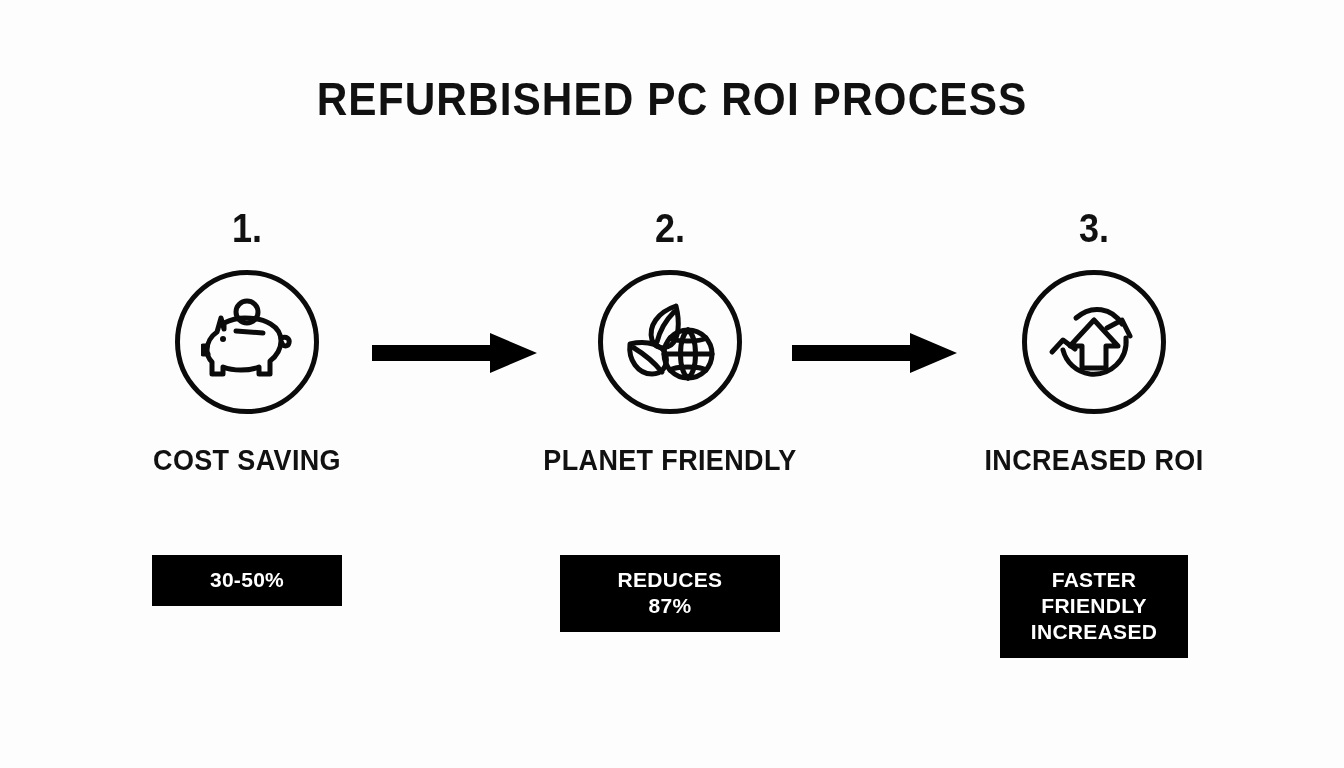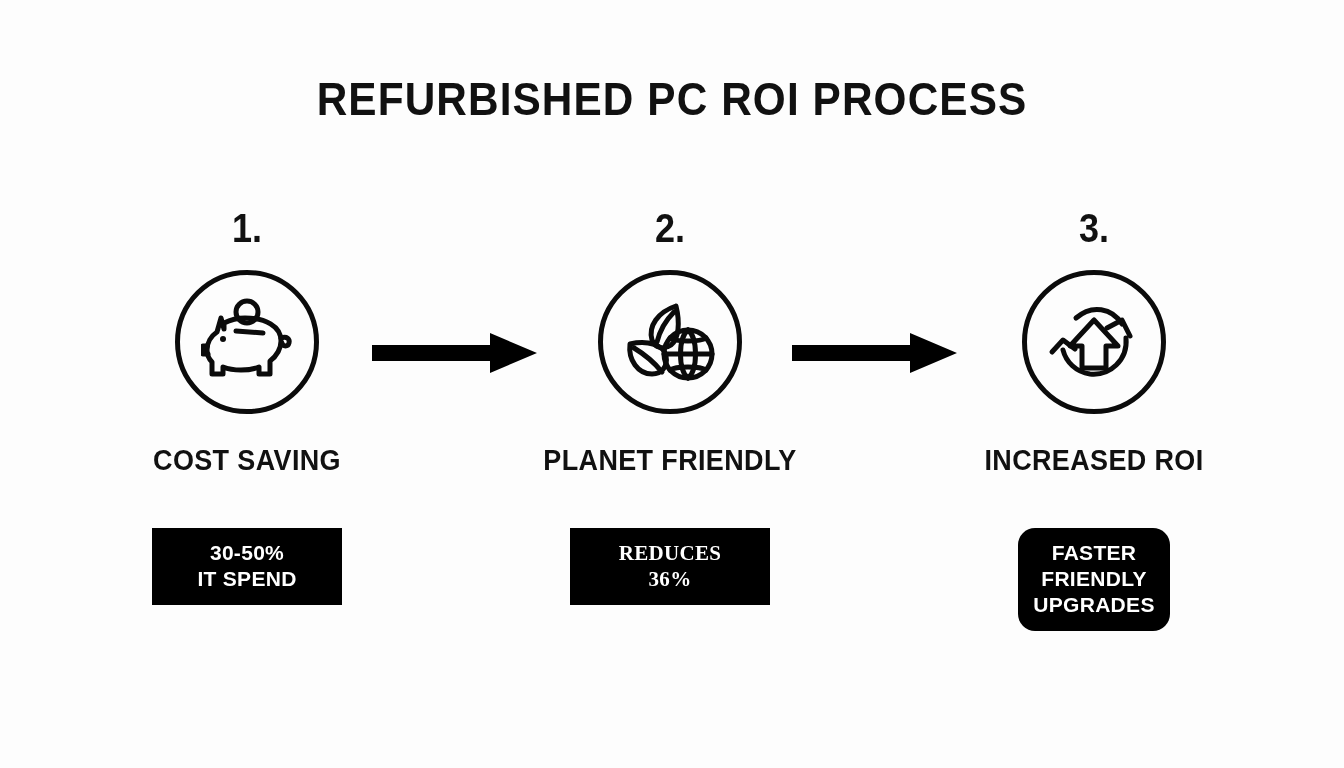--- a/index.html
+++ b/index.html
@@ -102,41 +102,41 @@
     font-weight: bold;
     letter-spacing: 0.4px;
     color: #111111;
     white-space: nowrap;
     transform: scaleX(0.93);
     transform-origin: center top;
   }
 
   .stat-box {
     position: absolute;
-    top: 322px;
+    top: 349px;
     left: 50%;
     transform: translateX(-50%);
     background: #000000;
     color: #ffffff;
     box-sizing: border-box;
     padding: 12px 14px 13px 14px;
     text-align: center;
     font-family: "Liberation Sans Narrow", "Liberation Sans", sans-serif;
     font-size: 21px;
     font-weight: bold;
     line-height: 26px;
     letter-spacing: 0.3px;
   }
   .stat-box .line {
     display: block;
     white-space: nowrap;
   }
   .box-w1 { width: 190px; }
-  .box-w2 { width: 200px; font-family: Liberation Serif, serif; }
-  .box-w3 { width: 152px; border-radius: 17px; }
+  .box-w2 { width: 220px; }
+  .box-w3 { width: 188px; }
 
   
   .arrow {
     position: absolute;
     top: 332px;
     width: 165px;
     height: 42px;
   }
   .arrow-1 { left: 372px; }
   .arrow-2 { left: 792px; }
@@ -179,21 +179,20 @@
 
             <path d="M80 40 C86 38 89 41 88 45 C87 49 82 49 81 45"></path>
           </svg>
         </span>
       </div>
 
       <div class="step-label">COST SAVING</div>
 
       <div class="stat-box box-w1">
         <span class="line">30-50%</span>
-        <span class="line">IT SPEND</span>
       </div>
     </div>
 
     <div class="step step-2">
       <div class="step-number">2.</div>
 
       <div class="circle">
         <span>
           <svg width="92" height="88" viewBox="0 0 92 88" fill="none" stroke="#0b0b0b" stroke-width="5" stroke-linecap="round" stroke-linejoin="round">
 
@@ -212,21 +211,21 @@
             <path d="M46 40 C52 44 76 44 82 40"></path>
             <path d="M46 72 C52 68 76 68 82 72"></path>
           </svg>
         </span>
       </div>
 
       <div class="step-label">PLANET FRIENDLY</div>
 
       <div class="stat-box box-w2">
         <span class="line">REDUCES</span>
-        <span class="line">36%</span>
+        <span class="line">87%</span>
       </div>
     </div>
 
     <div class="step step-3">
       <div class="step-number">3.</div>
 
       <div class="circle">
         <span>
           <svg width="92" height="88" viewBox="0 0 92 88" fill="none" stroke="#0b0b0b" stroke-width="5" stroke-linecap="round" stroke-linejoin="round">
 
@@ -239,21 +238,21 @@
             <path d="M46 22 L22 48 L34 48 L34 70 L58 70 L58 48 L70 48 Z"></path>
           </svg>
         </span>
       </div>
 
       <div class="step-label">INCREASED ROI</div>
 
       <div class="stat-box box-w3">
         <span class="line">FASTER</span>
         <span class="line">FRIENDLY</span>
-        <span class="line">UPGRADES</span>
+        <span class="line">INCREASED</span>
       </div>
     </div>
 
   </div>
 
   <div class="arrow arrow-1">
     <svg width="165" height="42" viewBox="0 0 165 42">
       <polygon points="0,13 118,13 118,1 165,21 118,41 118,29 0,29" fill="#000000"></polygon>
     </svg>
   </div>

